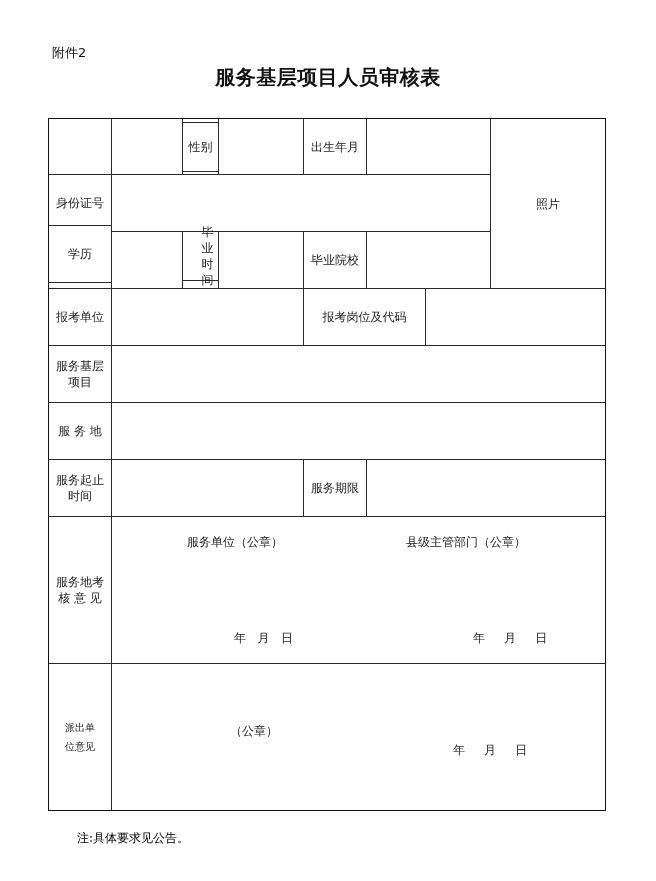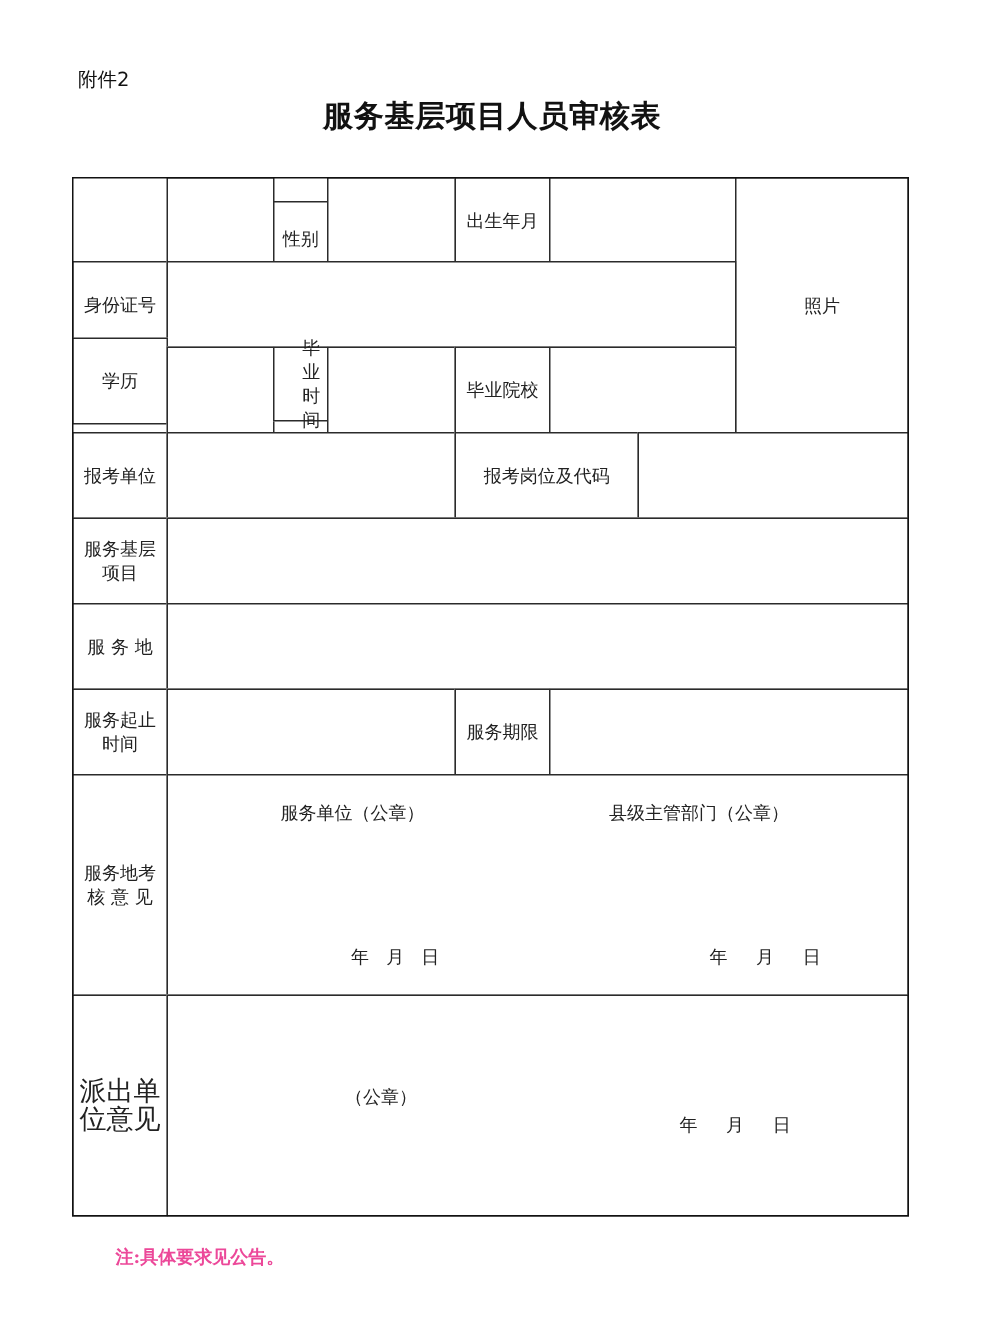--- a/index.html
+++ b/index.html
@@ -8,34 +8,34 @@
   .attach { position:absolute; left:52px; top:44px; font-family:"DejaVu Sans", sans-serif; font-size:13px; color:#111; }
   .title { position:absolute; left:0; width:656px; top:64px; text-align:center;
            font-family:"DejaVu Sans", sans-serif; font-weight:bold; font-size:20px; color:#111; letter-spacing:0.5px; }
   .form { position:absolute; left:48px; top:118px; width:558px; height:693px; }
   .cell { position:absolute; box-sizing:border-box; border:1px solid #2b2b2b;
           display:flex; align-items:center; justify-content:center; text-align:center;
           font-size:12px; line-height:16px; color:#222; background:#fff; }
   .cell.input { cursor:text; }
   .lbl2 { white-space:pre-line; }
   .sec { position:absolute; font-size:12px; color:#222; white-space:pre; }
-  .big { font-size:18px; line-height:19px; }
-  .note { position:absolute; left:77px; top:830px; font-size:12px; color:#ec4899;font-weight:bold; }
+  .big { font-size:10px; line-height:19px; }
+  .note { position:absolute; left:77px; top:830px; font-size:12px; color:#000000; }
   .outer { position:absolute; left:0; top:0; width:558px; height:693px; box-sizing:border-box; border:1.5px solid #111; pointer-events:none; }
 </style>
 </head>
 <body>
 
 <div class="attach">附件2</div>
 <div class="title">服务基层项目人员审核表</div>
 
 <div class="form">
 
   <div class="cell input" style="left:63px;top:0;width:72px;height:57px;"></div>
-  <div class="cell" style="left:134px;top:16px;width:37px;height:50px;">性别</div>
+  <div class="cell" style="left:134px;top:4px;width:37px;height:50px;">性别</div>
   <div class="cell input" style="left:170px;top:0;width:86px;height:57px;"></div>
   <div class="cell" style="left:255px;top:0;width:64px;height:57px;">出生年月</div>
   <div class="cell input" style="left:318px;top:0;width:125px;height:57px;"></div>
 
   <div class="cell" style="left:0;top:56px;width:64px;height:58px;">身份证号</div>
 
   <div class="cell input" style="left:442px;top:0;width:116px;height:171px;">照片</div>
   <div class="cell input" style="left:63px;top:56px;width:380px;height:58px;"></div>
 
   <div class="cell" style="left:0;top:107px;width:64px;height:58px;">学历</div>

